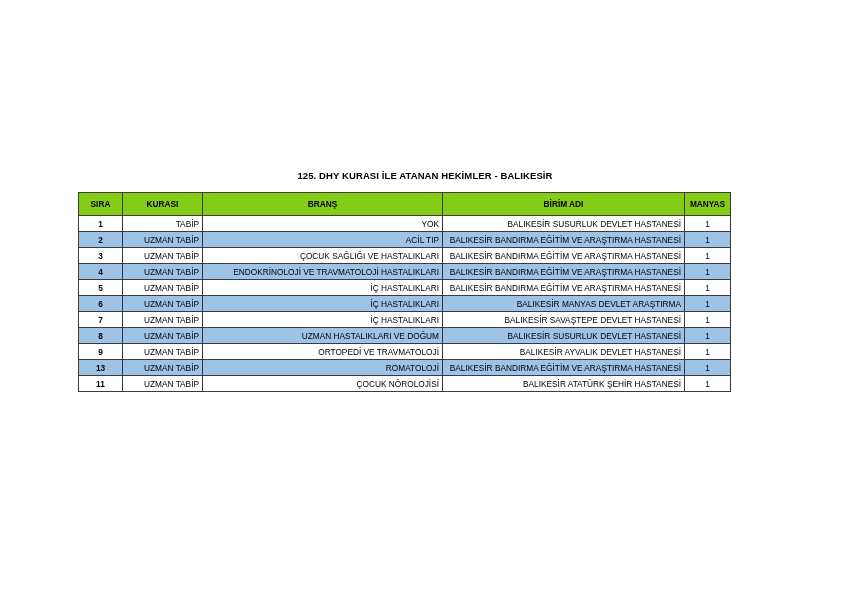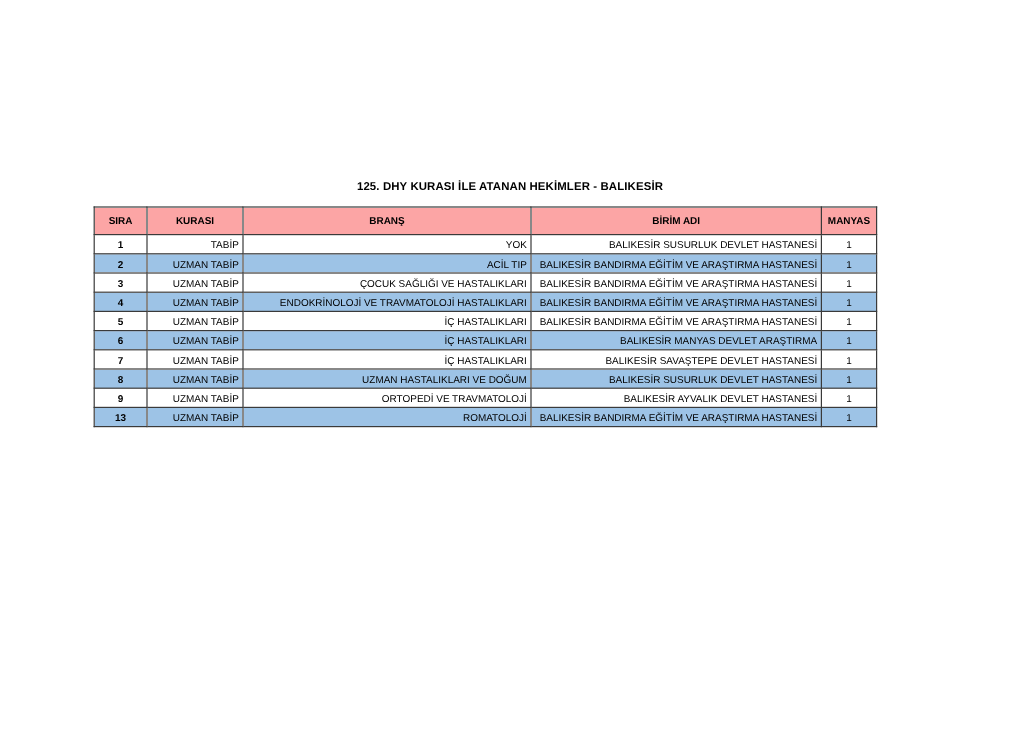--- a/index.html
+++ b/index.html
@@ -11,20 +11,21 @@
     height: 608px;
     background: #ffffff;
     font-family: "Liberation Sans", sans-serif;
     color: #000000;
     overflow: hidden;
   }
   .page {
     position: relative;
     width: 850px;
     height: 536px;
+    margin-top: 20px;
   }
   .doc-title {
     position: absolute;
     top: 150px;
     left: 0;
     width: 850px;
     text-align: center;
     font-size: 9.5px;
     font-weight: bold;
     letter-spacing: 0.1px;
@@ -44,21 +45,21 @@
   table.listing th,
   table.listing td {
     border: 1px solid #3a3a3a;
     padding: 0 3px;
     height: 15px;
     line-height: 14px;
     white-space: nowrap;
     overflow: hidden;
   }
   table.listing thead th {
-    background: #fca5a5;
+    background: #84cc16;
     text-align: center;
     font-weight: bold;
     font-size: 8.3px;
     height: 22px;
     vertical-align: middle;
   }
   col.c-sira { width: 44px; }
   col.c-unvan { width: 80px; }
   col.c-brans { width: 240px; }
   col.c-birim { width: 242px; }
@@ -164,17 +165,24 @@
             <td class="birim">BALIKESİR AYVALIK DEVLET HASTANESİ</td>
             <td class="sayisi">1</td>
           </tr>
           <tr class="band">
             <td class="sira">13</td>
             <td class="unvan">UZMAN TABİP</td>
             <td class="brans">ROMATOLOJİ</td>
             <td class="birim">BALIKESİR BANDIRMA EĞİTİM VE ARAŞTIRMA HASTANESİ</td>
             <td class="sayisi">1</td>
           </tr>
+          <tr class="plain">
+            <td class="sira">11</td>
+            <td class="unvan">UZMAN TABİP</td>
+            <td class="brans">ÇOCUK NÖROLOJİSİ</td>
+            <td class="birim">BALIKESİR ATATÜRK ŞEHİR HASTANESİ</td>
+            <td class="sayisi">1</td>
+          </tr>
         </tbody>
     </table>
   </div>
 
 </div>
 
 </body></html>

